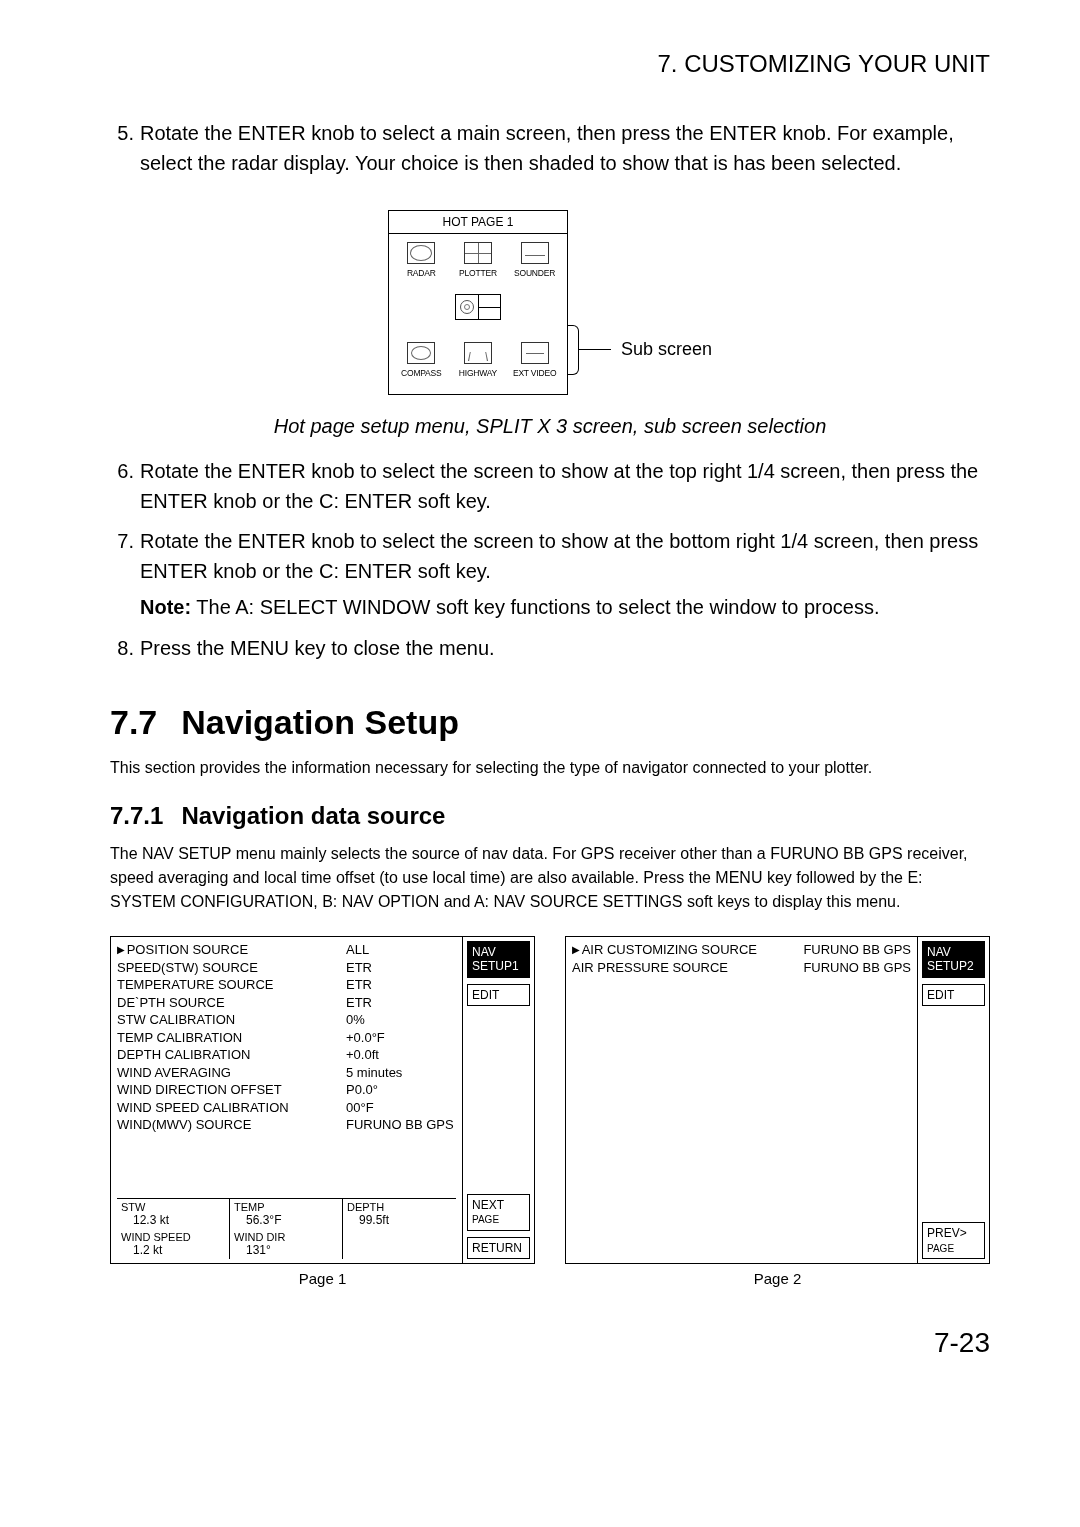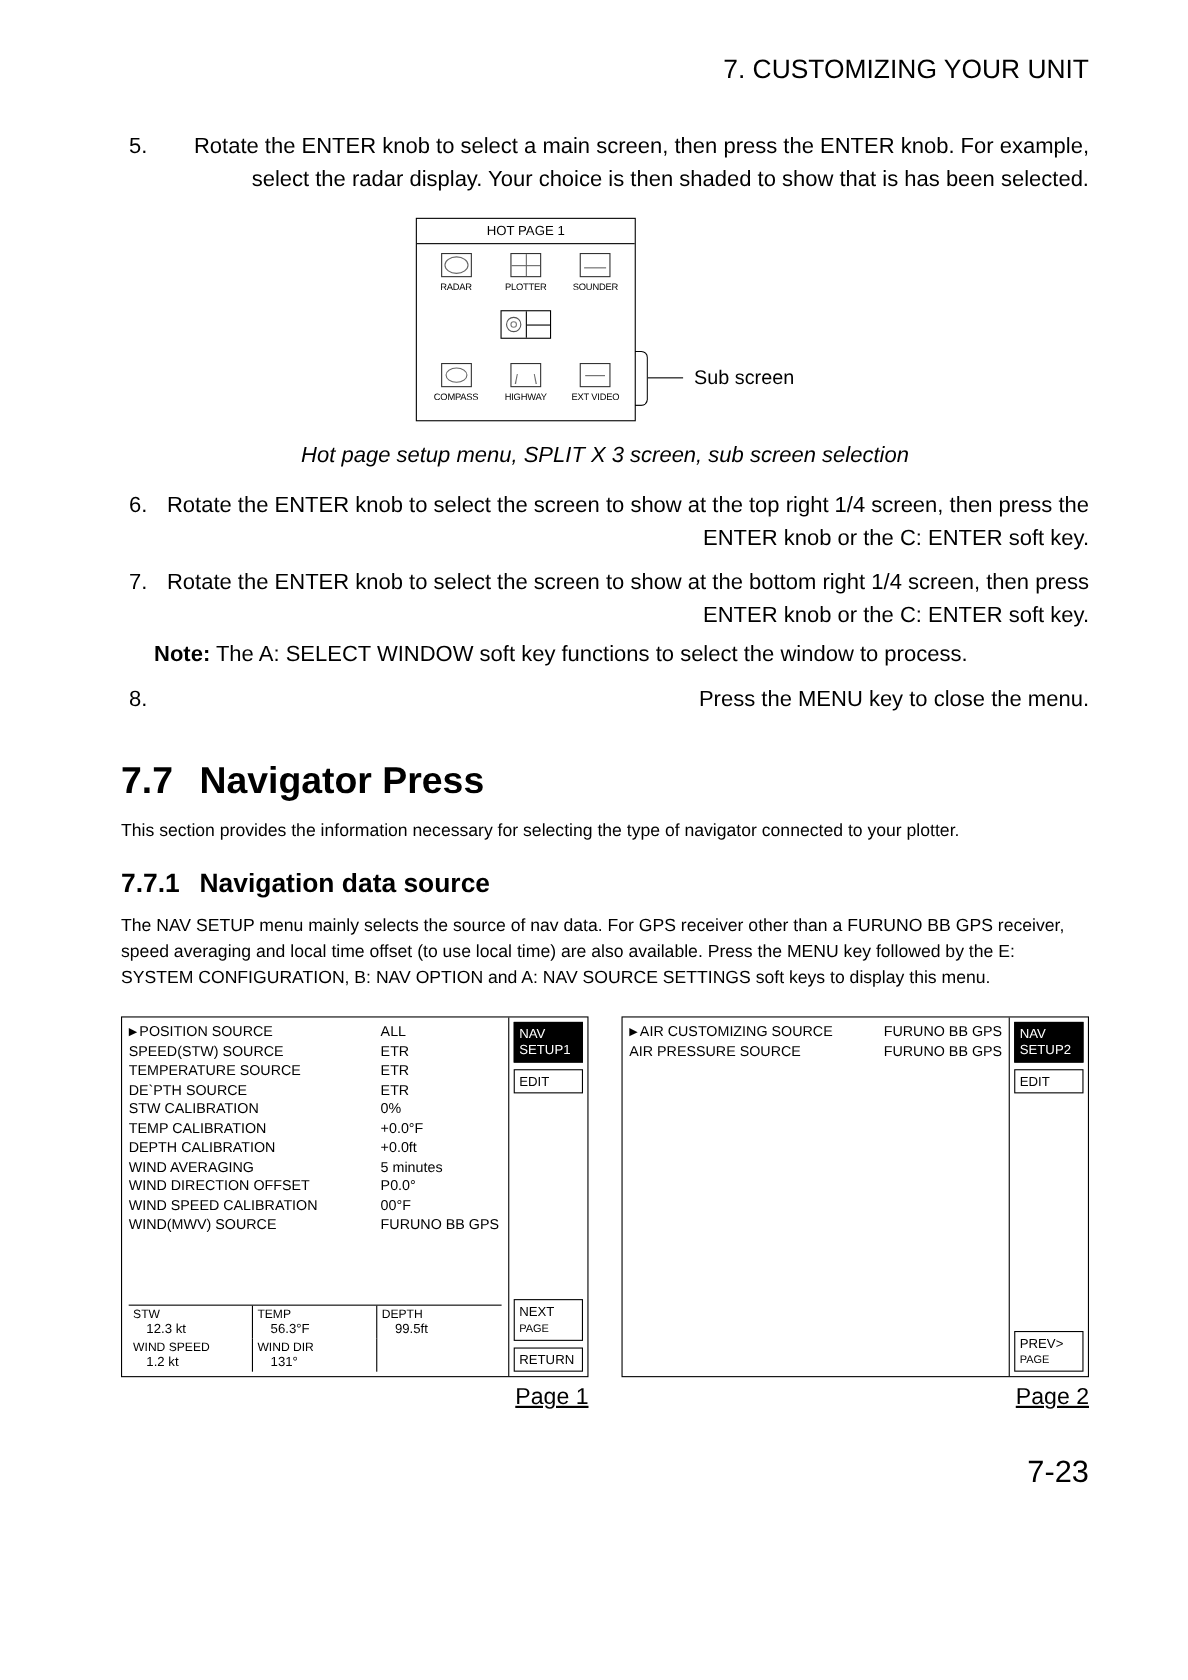--- a/index.html
+++ b/index.html
@@ -22,37 +22,38 @@
     display: flex;
     font-size: 20px;
     line-height: 1.5;
     margin-bottom: 10px;
   }
   .step .num {
     width: 30px; flex: none;
     text-align: right;
     padding-right: 6px;
   }
-  .step .body { flex: 1; text-align: right; }
+  .step .body { flex: 1; }
 
   
   .hotpage-wrap {
     display: flex;
     justify-content: center;
     margin: 20px 0 10px;
   }
   .hotpage-assembly {
     display: flex;
     align-items: center;
     gap: 0px;
   }
   .hotpage {
-    width: 200px;
+    width: 180px;
     border: 1px solid #000;
     font-family: Arial, Helvetica, sans-serif;
+    margin-top: 12px;
   }
   .hotpage .title {
     text-align: center;
     font-size: 12px;
     padding: 4px 0;
     border-bottom: 1px solid #000;
   }
   .hp-row {
     display: flex;
     justify-content: space-around;
@@ -207,21 +208,21 @@
     font-size:12px;
     padding:4px;
     gap:6px;
   }
   .soft {
     border:1px solid #000; padding:3px 4px; text-align:left; line-height:1.2;
     background:#fff;
   }
   .soft .small { font-size:10px;}
   .nav-caption {
-    text-align:right; text-decoration:underline; font-size:21px; margin-top:6px;
+    text-align:center; font-size:15px; margin-top:6px;
   }
   .footer {
     text-align:right; font-size:28px; margin-top:40px;
   }
 </style>
 </head>
 <body>
 
 <div class="page">
   <div class="header-right">7. CUSTOMIZING YOUR UNIT</div>
@@ -296,21 +297,21 @@
   </div>
   <div class="note">
     <b>Note:</b><span> The A: SELECT WINDOW soft key functions to select the window to process.</span>
   </div>
   <div class="step">
     <div class="num">8.</div>
     <div class="body">Press the MENU key to close the menu.</div>
   </div>
 
   <h2 class="section">
-    <span class="num">7.7</span><span>Navigator Press</span>
+    <span class="num">7.7</span><span>Navigation Setup</span>
   </h2>
   <div class="paragraph">This section provides the information necessary for selecting the type of navigator connected to your plotter.</div>
 
   <h3 class="subsection">
     <span class="num">7.7.1</span><span>Navigation data source</span>
   </h3>
   <div class="paragraph">The NAV SETUP menu mainly selects the source of nav data. For GPS receiver other than a FURUNO BB GPS receiver, speed averaging and local time offset (to use local time) are also available. Press the MENU key followed by the E: SYSTEM CONFIGURATION, B: NAV OPTION and A: NAV SOURCE SETTINGS soft keys to display this menu.</div>
 
   <div class="nav-screens">
 

